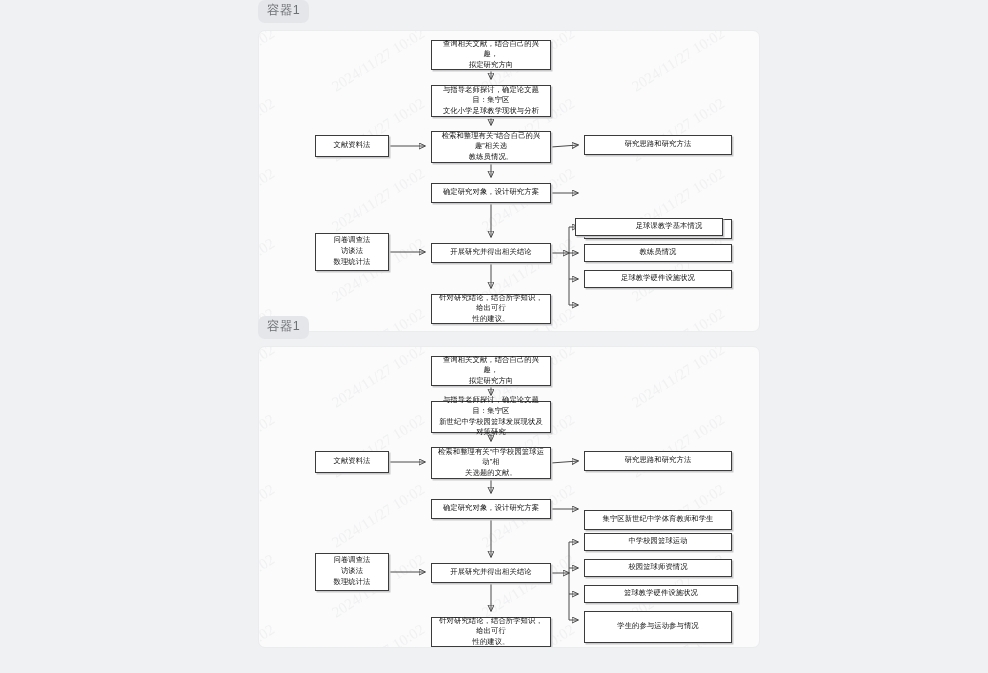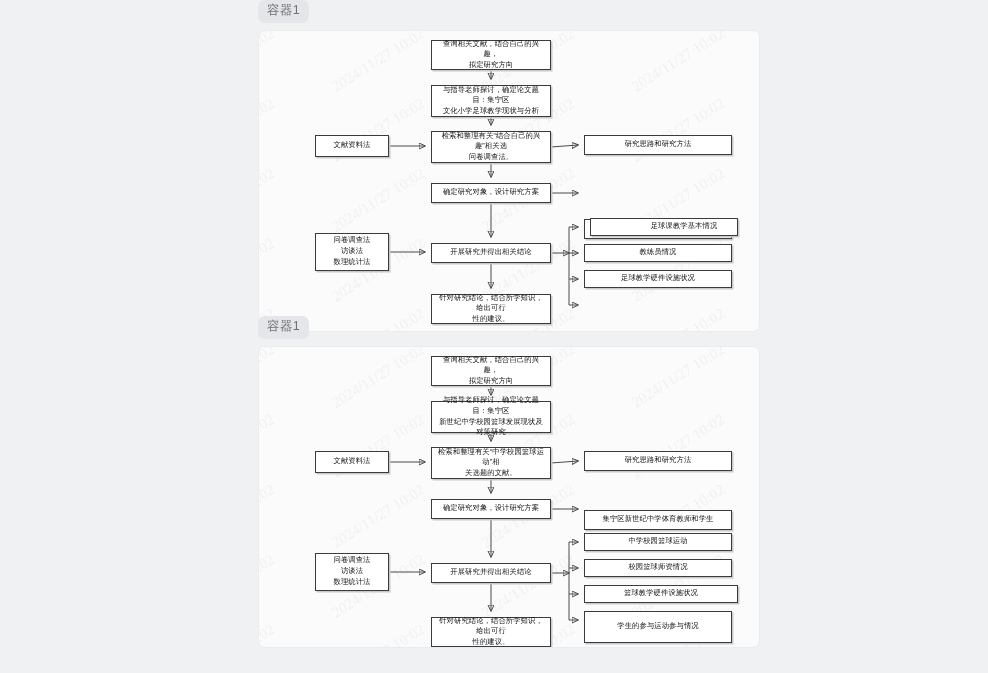--- a/index.html
+++ b/index.html
@@ -140,21 +140,21 @@
           </div>
           <div class="node" style="left: 172px; top: 54px; width: 120px; height: 32px;">
             <div>
               <div>与指导老师探讨，确定论文题目：集宁区</div>
               <div>文化小学足球教学现状与分析</div>
             </div>
           </div>
           <div class="node" style="left: 172px; top: 100px; width: 120px; height: 32px;">
             <div>
               <div>检索和整理有关“结合自己的兴趣”相关选</div>
-              <div>问卷调查法。</div>
+              <div>教练员情况。</div>
             </div>
           </div>
           <div class="node" style="left: 172px; top: 152px; width: 120px; height: 20px;">
             <div>
               <div>确定研究对象，设计研究方案</div>
             </div>
           </div>
           <div class="node" style="left: 172px; top: 212px; width: 120px; height: 20px;">
             <div>
               <div>开展研究并得出相关结论</div>
@@ -181,21 +181,21 @@
           <div class="node" style="left: 325px; top: 104px; width: 148px; height: 20px;">
             <div>
               <div>研究思路和研究方法</div>
             </div>
           </div>
           <div class="node" style="left: 325px; top: 152px; width: 148px; height: 20px; margin-top: 36px;">
             <div>
               <div>集宁区文化小学足球教师和学生</div>
             </div>
           </div>
-          <div class="node" style="left: 331px; top: 187px; width: 148px; height: 18px; padding-left: 44px;">
+          <div class="node" style="left: 316px; top: 187px; width: 148px; height: 18px; padding-left: 44px;">
             <div>
               <div>足球课教学基本情况</div>
             </div>
           </div>
           <div class="node" style="left: 325px; top: 213px; width: 148px; height: 18px;">
             <div>
               <div>教练员情况</div>
             </div>
           </div>
           <div class="node" style="left: 325px; top: 239px; width: 148px; height: 18px;">

